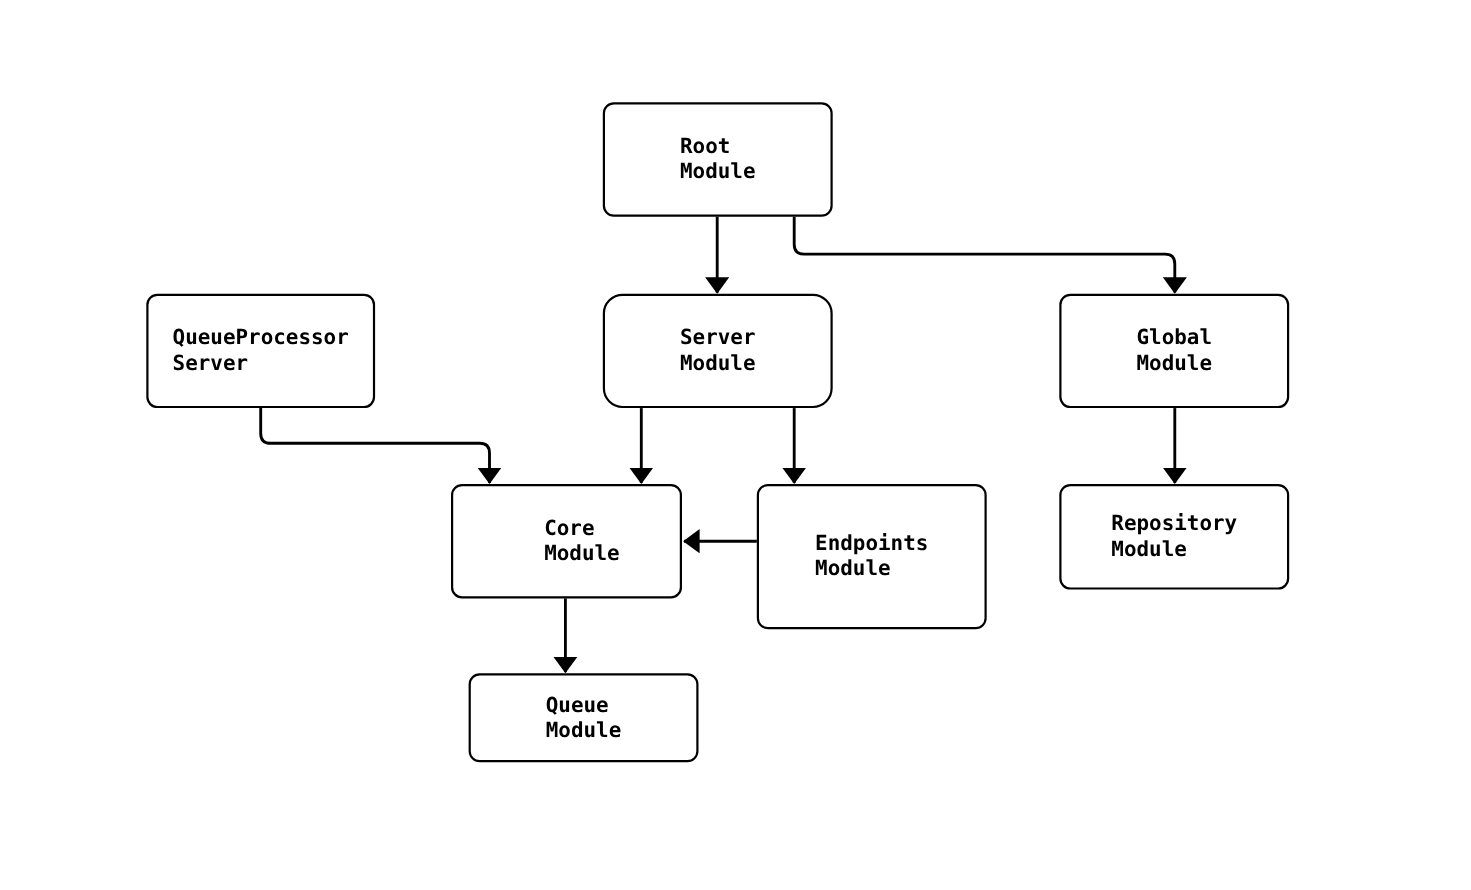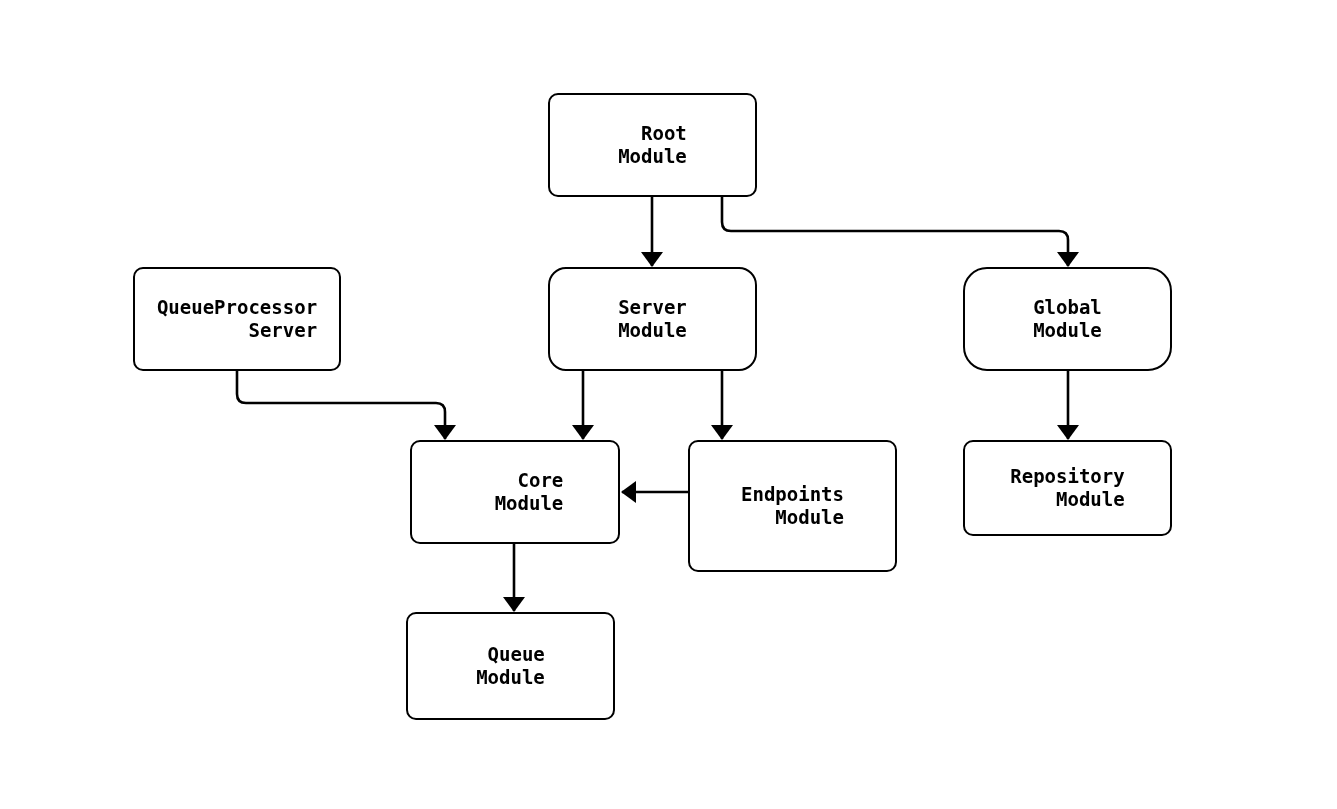--- a/index.html
+++ b/index.html
@@ -32,21 +32,21 @@
     display: flex;
     align-items: center;
     justify-content: center;
     z-index: 2;
   }
   .node-label {
     font-size: 19px;
     line-height: 23px;
     font-weight: bold;
     color: #000000;
-    text-align: right;
+    text-align: left;
     white-space: pre-line;
   }
 </style>
 </head>
 <body>
 
 <div class="canvas">
   <svg class="edge-layer" width="1337" height="809" viewBox="0 0 1337 809" xmlns="http://www.w3.org/2000/svg">
     <defs>
       <marker id="arrow" markerUnits="userSpaceOnUse" markerWidth="15" markerHeight="22" refX="14" refY="11" orient="auto">
@@ -70,33 +70,33 @@
 Module</span>
     </div>
     <div class="node" style="left: 133px; top: 267px; width: 208px; height: 104px;">
       <span class="node-label">QueueProcessor
 Server</span>
     </div>
     <div class="node" style="left: 548px; top: 267px; width: 209px; height: 104px; border-radius: 18px;">
       <span class="node-label">Server
 Module</span>
     </div>
-    <div class="node" style="left: 963px; top: 267px; width: 209px; height: 104px; border-radius: 24px;">
+    <div class="node" style="left: 963px; top: 267px; width: 209px; height: 104px;">
       <span class="node-label">Global
 Module</span>
     </div>
     <div class="node" style="left: 410px; top: 440px; width: 210px; height: 104px; padding-left: 28px;">
       <span class="node-label">Core
 Module</span>
     </div>
     <div class="node" style="left: 688px; top: 440px; width: 209px; height: 132px;">
       <span class="node-label">Endpoints
 Module</span>
     </div>
     <div class="node" style="left: 963px; top: 440px; width: 209px; height: 96px;">
       <span class="node-label">Repository
 Module</span>
     </div>
-    <div class="node" style="left: 406px; top: 612px; width: 209px; height: 108px;">
+    <div class="node" style="left: 426px; top: 612px; width: 209px; height: 81px;">
       <span class="node-label">Queue
 Module</span>
     </div>
   </div>
 
 </body></html>

